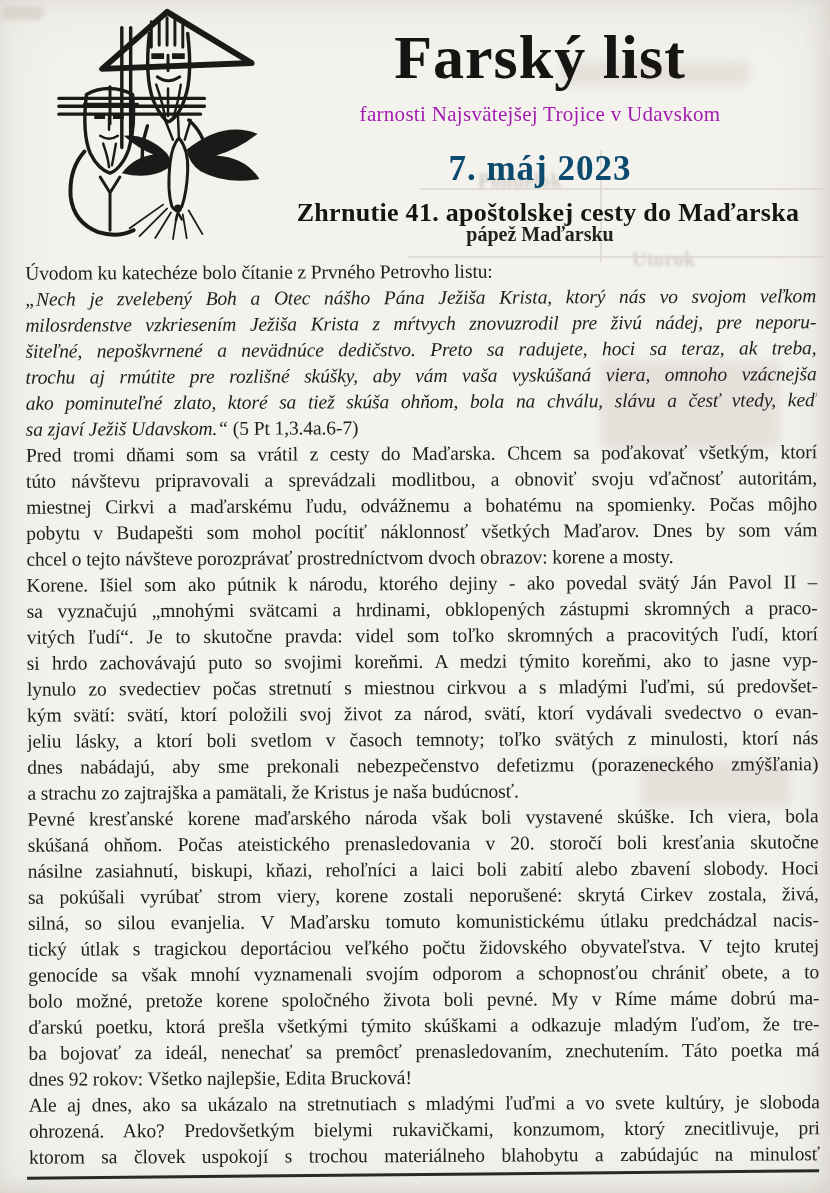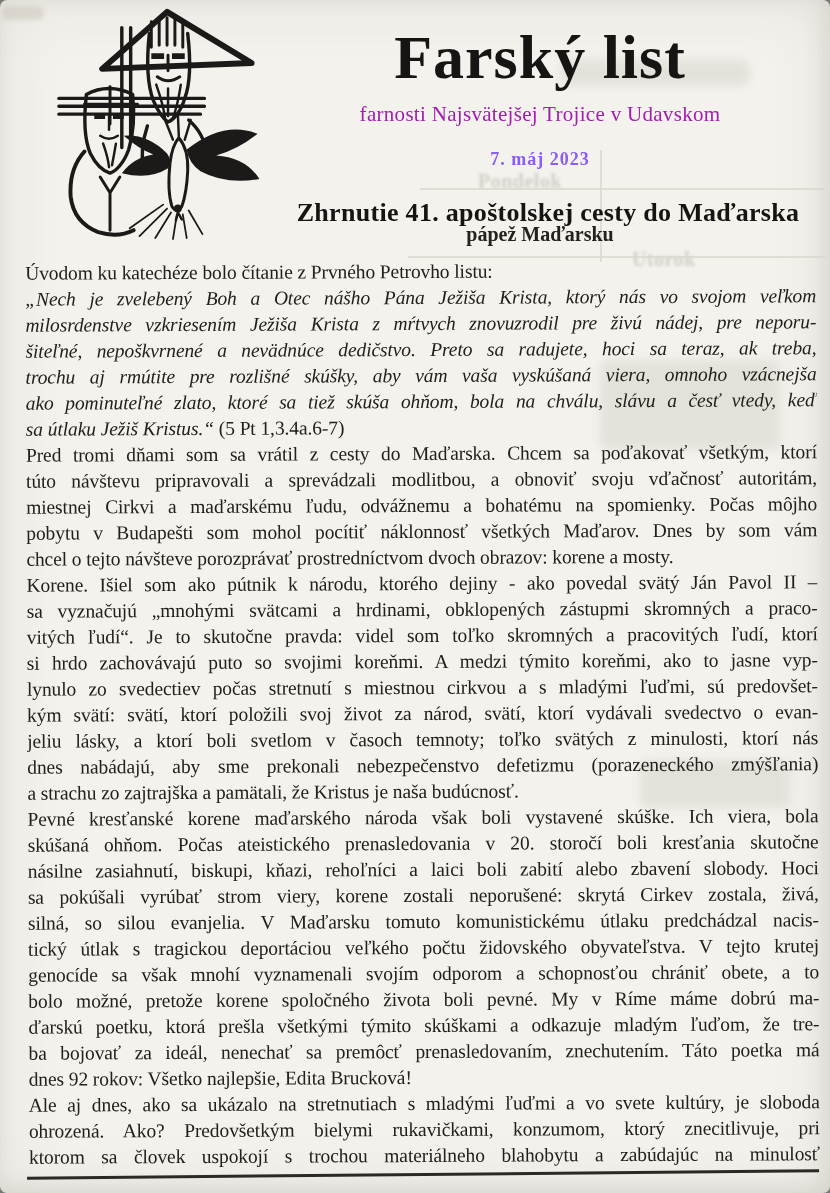--- a/index.html
+++ b/index.html
@@ -6,21 +6,20 @@
   html,body{margin:0;padding:0;background:#777;}
   .page{
     position:relative;
     width:830px;height:1193px;
     margin:0 auto;
     background:#f3f2ed;
     box-shadow:inset 0 0 70px rgba(60,55,40,.08), inset -10px 0 22px rgba(60,55,40,.06), inset 0 -8px 18px rgba(60,55,40,.05);
     overflow:hidden;
     font-family:"Liberation Serif","DejaVu Serif",serif;
     color:#1d1c1a;
-    border-radius:7px;
   }
   
   .bleed{position:absolute;inset:0;pointer-events:none;}
   .bleed .bword{
     position:absolute;color:#a9a499;opacity:.45;filter:blur(1.6px);
     font-weight:bold;font-size:20px;letter-spacing:.5px;
   }
   .bleed .bword:nth-child(1){left:478px;top:170px;}
   .bleed .bword:nth-child(2){left:632px;top:248px;}
   .bline{position:absolute;background:#dcd8cf;opacity:.8;filter:blur(.6px);}
@@ -36,21 +35,21 @@
   
   .masthead{position:absolute;left:0;top:0;width:100%;height:256px;}
   .logo{position:absolute;left:55px;top:4px;width:230px;height:236px;}
   .head-text{position:absolute;left:250px;top:0;width:580px;text-align:center;}
   .nl-title{
     position:absolute;left:0;top:26px;width:100%;
     font-size:62px;font-weight:bold;letter-spacing:1px;line-height:1;
     margin:0;color:#171513;
   }
   .nl-sub{position:absolute;left:0;top:102px;width:100%;font-size:21px;letter-spacing:.3px;color:#a21caf;}
-  .nl-date{position:absolute;left:0;top:149px;width:100%;font-size:18px;font-weight:bold;letter-spacing:1px;color:#8b5cf6;}
+  .nl-date{position:absolute;left:0;top:149px;width:100%;font-size:35px;font-weight:bold;letter-spacing:1px;color:#0c4a6e;}
   .art-title{position:absolute;left:0;top:190px;width:100%;font-size:26px;font-weight:bold;letter-spacing:.3px;margin:8px;color:#171513;}
   .art-author{position:absolute;left:0;top:223px;width:100%;font-size:20px;font-weight:bold;color:#24221f;}
 
   
   .scan-tilt{position:absolute;left:0;top:0;width:100%;height:100%;transform:rotate(-0.25deg);transform-origin:415px 700px;}
   .body-text{
     position:absolute;left:27px;top:259px;width:791px;
     font-size:19.5px;letter-spacing:-0.1px;color:#22201d;
   }
   .line{height:26px;line-height:26px;overflow:hidden;text-align:left;white-space:normal;}
@@ -130,21 +129,21 @@
   </header>
 
   <div class="scan-tilt">
     <main class="body-text">
         <div class="line"><span>Úvodom ku katechéze bolo čítanie z Prvného Petrovho listu:</span></div>
         <div class="line j"><span class="it">„Nech je zvelebený Boh a Otec nášho Pána Ježiša Krista, ktorý nás vo svojom veľkom</span></div>
         <div class="line j"><span class="it">milosrdenstve vzkriesením Ježiša Krista z mŕtvych znovuzrodil pre živú nádej, pre neporu-</span></div>
         <div class="line j"><span class="it">šiteľné, nepoškvrnené a nevädnúce dedičstvo. Preto sa radujete, hoci sa teraz, ak treba,</span></div>
         <div class="line j"><span class="it">trochu aj rmútite pre rozlišné skúšky, aby vám vaša vyskúšaná viera, omnoho vzácnejša</span></div>
         <div class="line j"><span class="it">ako pominuteľné zlato, ktoré sa tiež skúša ohňom, bola na chválu, slávu a česť vtedy, keď</span></div>
-        <div class="line"><span class="it">sa útlaku Ježiš Kristus.“ </span><span> (5 Pt 1,3.4a.6-7)</span></div>
+        <div class="line"><span class="it">sa zjaví Ježiš Udavskom.“ </span><span> (5 Pt 1,3.4a.6-7)</span></div>
         <div class="line j"><span>Pred tromi dňami som sa vrátil z cesty do Maďarska. Chcem sa poďakovať všetkým, ktorí</span></div>
         <div class="line j"><span>túto návštevu pripravovali a sprevádzali modlitbou, a obnoviť svoju vďačnosť autoritám,</span></div>
         <div class="line j"><span>miestnej Cirkvi a maďarskému ľudu, odvážnemu a bohatému na spomienky. Počas môjho</span></div>
         <div class="line j"><span>pobytu v Budapešti som mohol pocítiť náklonnosť všetkých Maďarov. Dnes by som vám</span></div>
         <div class="line"><span>chcel o tejto návšteve porozprávať prostredníctvom dvoch obrazov: korene a mosty.</span></div>
         <div class="line j"><span>Korene. Išiel som ako pútnik k národu, ktorého dejiny - ako povedal svätý Ján Pavol II –</span></div>
         <div class="line j"><span>sa vyznačujú „mnohými svätcami a hrdinami, obklopených zástupmi skromných a praco-</span></div>
         <div class="line j"><span>vitých ľudí“. Je to skutočne pravda: videl som toľko skromných a pracovitých ľudí, ktorí</span></div>
         <div class="line j"><span>si hrdo zachovávajú puto so svojimi koreňmi. A medzi týmito koreňmi, ako to jasne vyp-</span></div>
         <div class="line j"><span>lynulo zo svedectiev počas stretnutí s miestnou cirkvou a s mladými ľuďmi, sú predovšet-</span></div>

